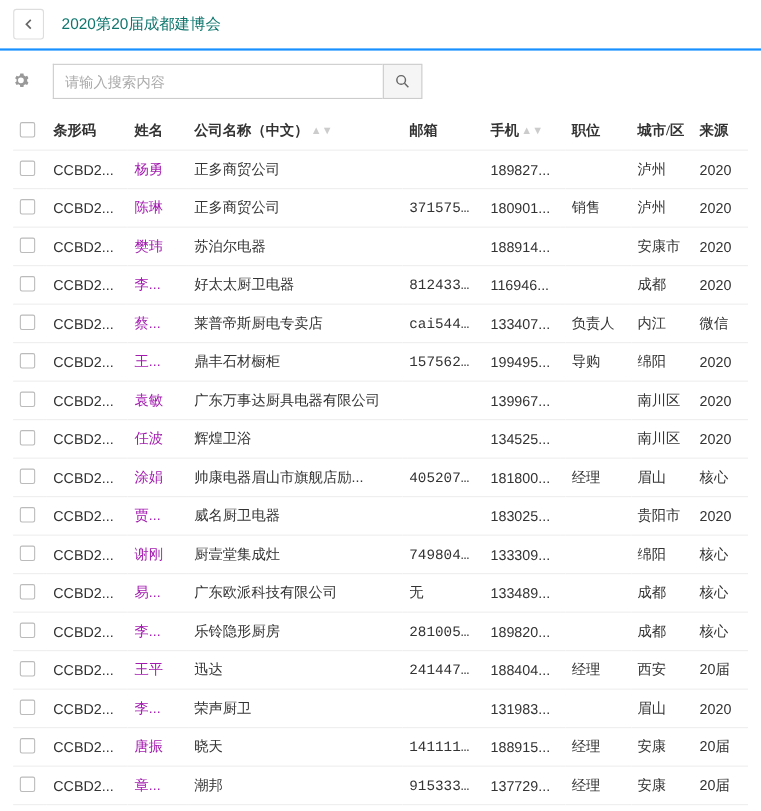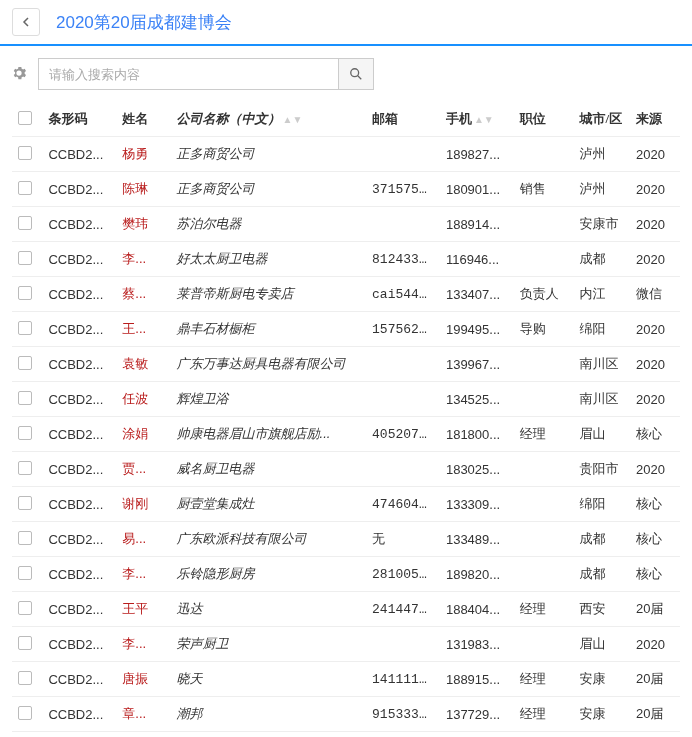--- a/index.html
+++ b/index.html
@@ -2,46 +2,46 @@
 <html><head>
   <meta charset="utf-8">
   <style>
     * { box-sizing: border-box; margin: 0; padding: 0; }
     body { font-family: "Microsoft YaHei", Arial, sans-serif; font-size: 13px; color: #333; background: #fff; }
     
     .header { border-bottom: 2px solid #1890ff; padding: 0; }
     .breadcrumb-bar { display: flex; align-items: center; padding: 8px 12px; gap: 16px; }
     .back-btn { width: 28px; height: 28px; border: 1px solid #ddd; border-radius: 3px; background: #fff; display: flex; align-items: center; justify-content: center; cursor: pointer; color: #666; }
     .back-btn svg { width: 10px; height: 10px; }
-    .breadcrumb-title { color: #3b82f6; font-size: 17px; }
+    .breadcrumb-title { color: #0f766e; font-size: 14px; }
     
-    .toolbar { display: flex; align-items: center; padding: 12px; gap: 12px; }
+    .toolbar { display: flex; align-items: center; padding: 12px; gap: 22px; }
     .gear-icon { color: #999; cursor: pointer; }
     .gear-icon svg { width: 14px; height: 14px; }
     .search-box { display: flex; }
     .search-input { width: 300px; height: 32px; padding: 0 10px; border: 1px solid #ccc; border-right: none; outline: none; font-size: 13px; }
     .search-input::placeholder { color: #aaa; }
     .search-btn { width: 36px; height: 32px; border: 1px solid #ccc; background: #f5f5f5; cursor: pointer; display: flex; align-items: center; justify-content: center; color: #666; }
     .search-btn svg { width: 14px; height: 14px; }
     
     .table-wrap { overflow-x: auto; padding: 0 12px; }
     table { border-collapse: collapse; width: 100%; table-layout: fixed; }
     th, td { text-align: left; padding: 8px 6px; border-bottom: 1px solid #eee; white-space: nowrap; overflow: hidden; text-overflow: ellipsis; }
     th { font-weight: bold; color: #333; font-size: 13px; position: relative; }
     td { font-size: 13px; color: #333; }
     .col-check { width: 28px; }
     .col-barcode { width: 68px; }
     .col-name { width: 50px; }
-    .col-company { width: 180px; font-style: italic; }
+    .col-company { width: 180px; }
     .col-email { width: 68px; font-family: Liberation Mono, monospace; }
     .col-phone { width: 68px; }
     .col-position { width: 55px; }
     .col-city { width: 52px; font-family: Liberation Serif, serif; }
     .col-source { width: 46px; margin-left: 30px; }
-    .name-link { color: #b91c1c; cursor: pointer; }
+    .name-link { color: #a21caf; cursor: pointer; }
     .checkbox { width: 14px; height: 14px; border: 1px solid #bbb; border-radius: 2px; background: #fff; display: inline-block; cursor: pointer; }
     .sort-icon { color: #ccc; font-size: 10px; margin-left: 2px; display: inline-flex; flex-direction: column; line-height: 6px; vertical-align: middle; }
   </style>
 </head>
 <body>
 
 <div class="header">
   <div class="breadcrumb-bar">
     <div class="back-btn">
       <svg viewBox="0 0 10 10">
@@ -193,21 +193,21 @@
           <td class="col-phone">183025...</td>
           <td class="col-position"></td>
           <td class="col-city">贵阳市</td>
           <td class="col-source">2020</td>
         </tr>
         <tr>
           <td class="col-check"><span class="checkbox"></span></td>
           <td class="col-barcode">CCBD2...</td>
           <td class="col-name"><span class="name-link">谢刚</span></td>
           <td class="col-company">厨壹堂集成灶</td>
-          <td class="col-email">474604...</td>
+          <td class="col-email">749804...</td>
           <td class="col-phone">133309...</td>
           <td class="col-position"></td>
           <td class="col-city">绵阳</td>
           <td class="col-source">核心</td>
         </tr>
         <tr>
           <td class="col-check"><span class="checkbox"></span></td>
           <td class="col-barcode">CCBD2...</td>
           <td class="col-name"><span class="name-link">易...</span></td>
           <td class="col-company">广东欧派科技有限公司</td>

